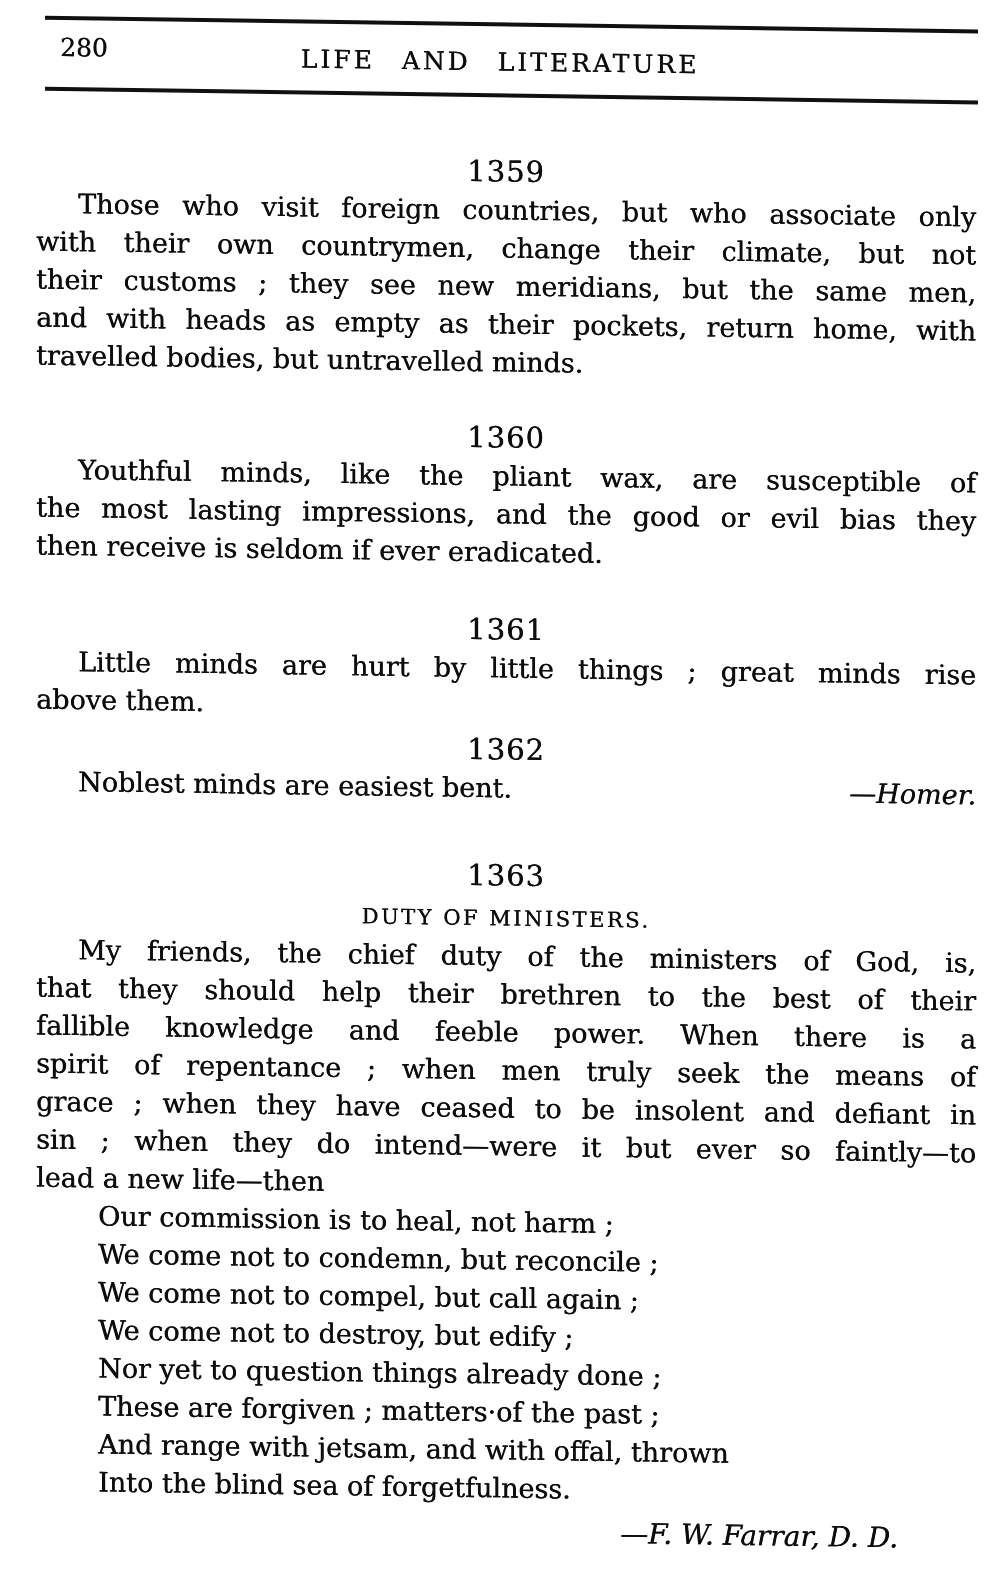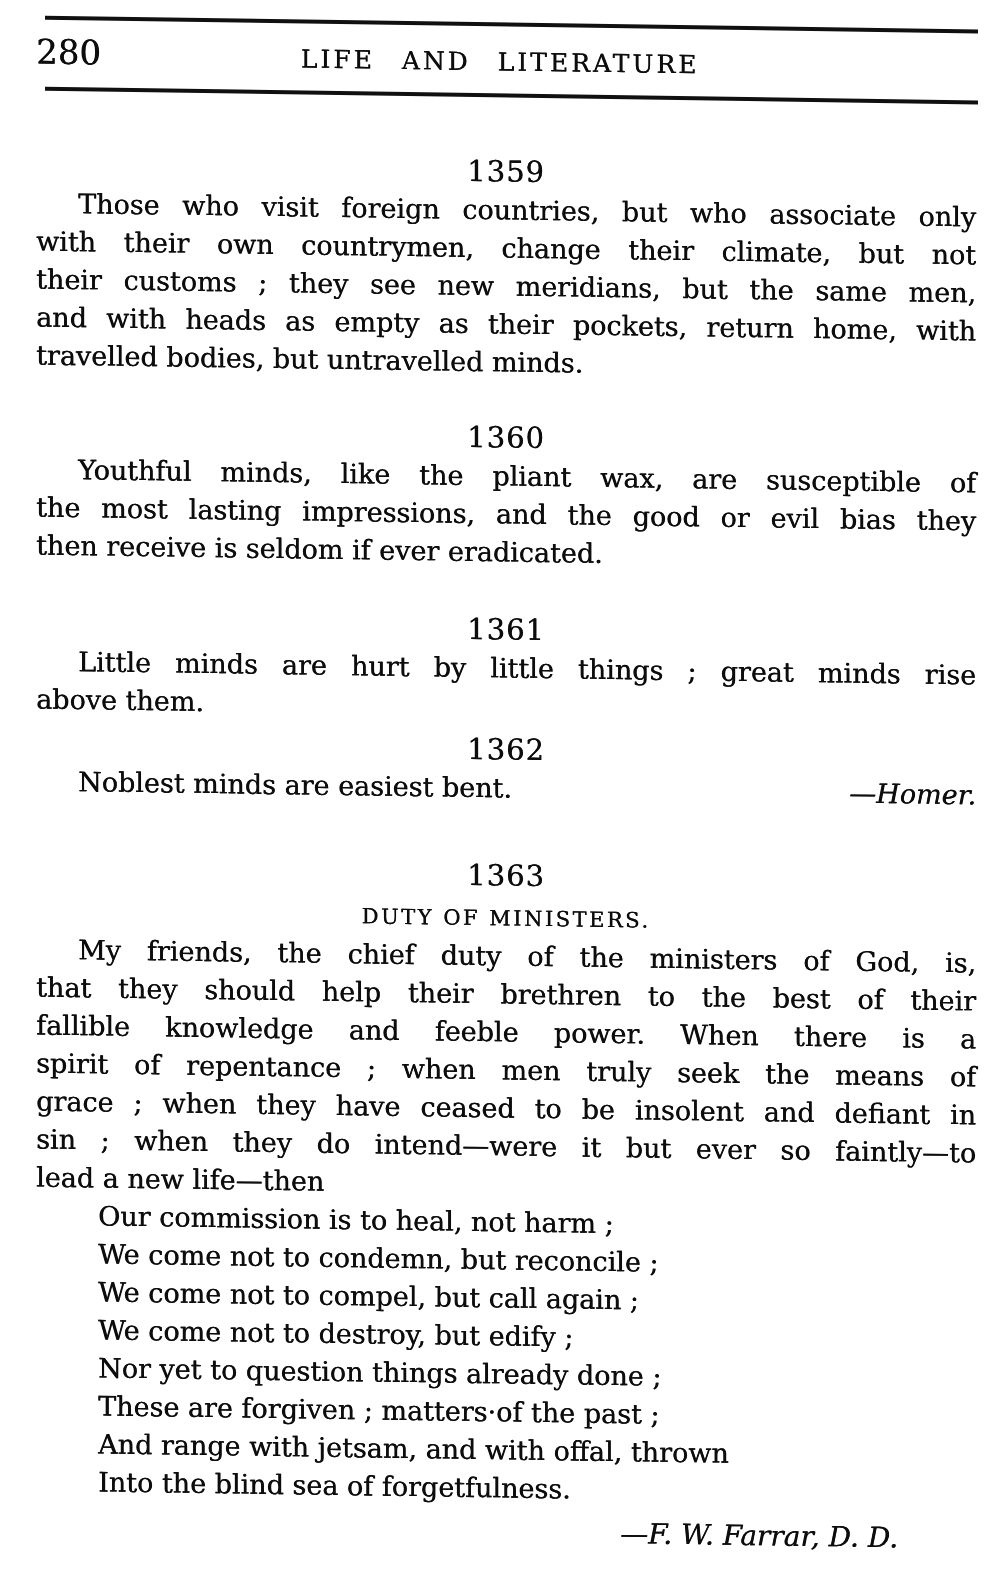--- a/index.html
+++ b/index.html
@@ -19,22 +19,22 @@
   .rule {
     height: 4px;
     background: #101010;
     width: 933px;
     margin-left: 45px;
   }
   .rule-top { margin-top: 15px; }
 
   .running-head { position: relative; height: 67px; }
   .pageno {
-    position: absolute; left: 36px; top: 15px;
-    font-size: 34px; line-height: 1;
+    position: absolute; left: 60px; top: 15px;
+    font-size: 25px; line-height: 1;
   }
   .running-title {
     position: absolute; left: 0; right: 0; top: 23px;
     text-align: center;
     font-size: 25px; line-height: 1;
     letter-spacing: 3px; word-spacing: 16px;
   }
 
   .content {
     margin-left: 36px;

